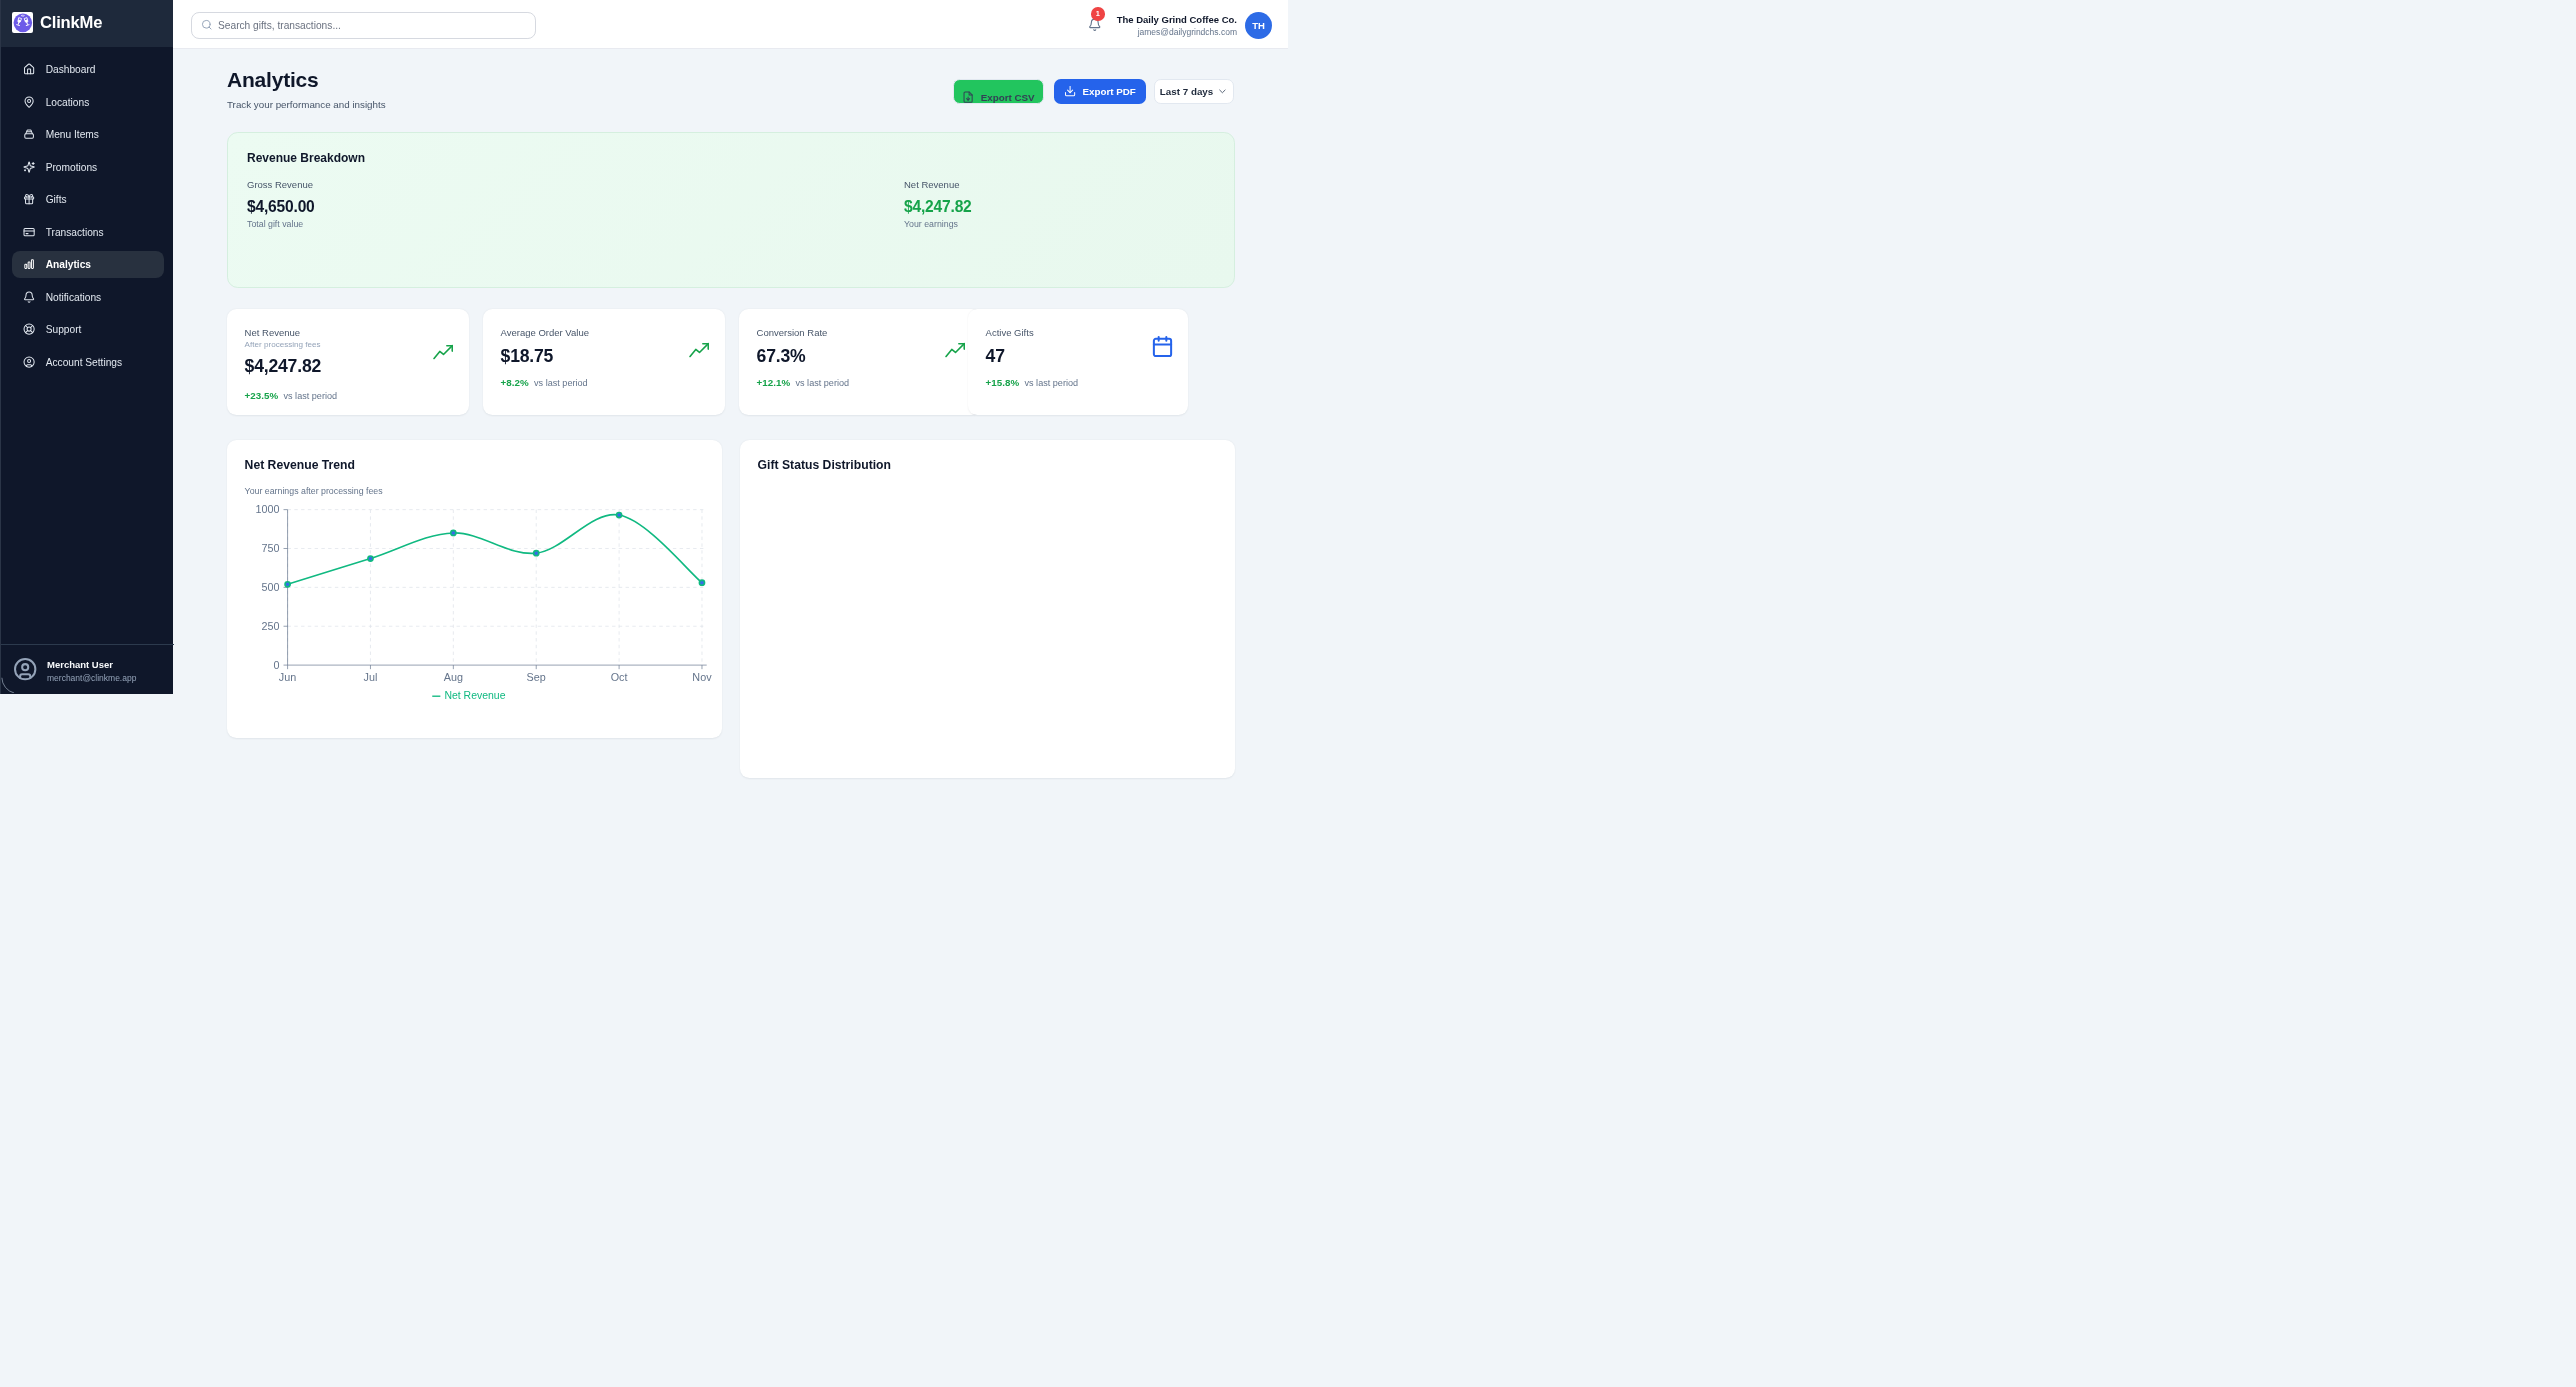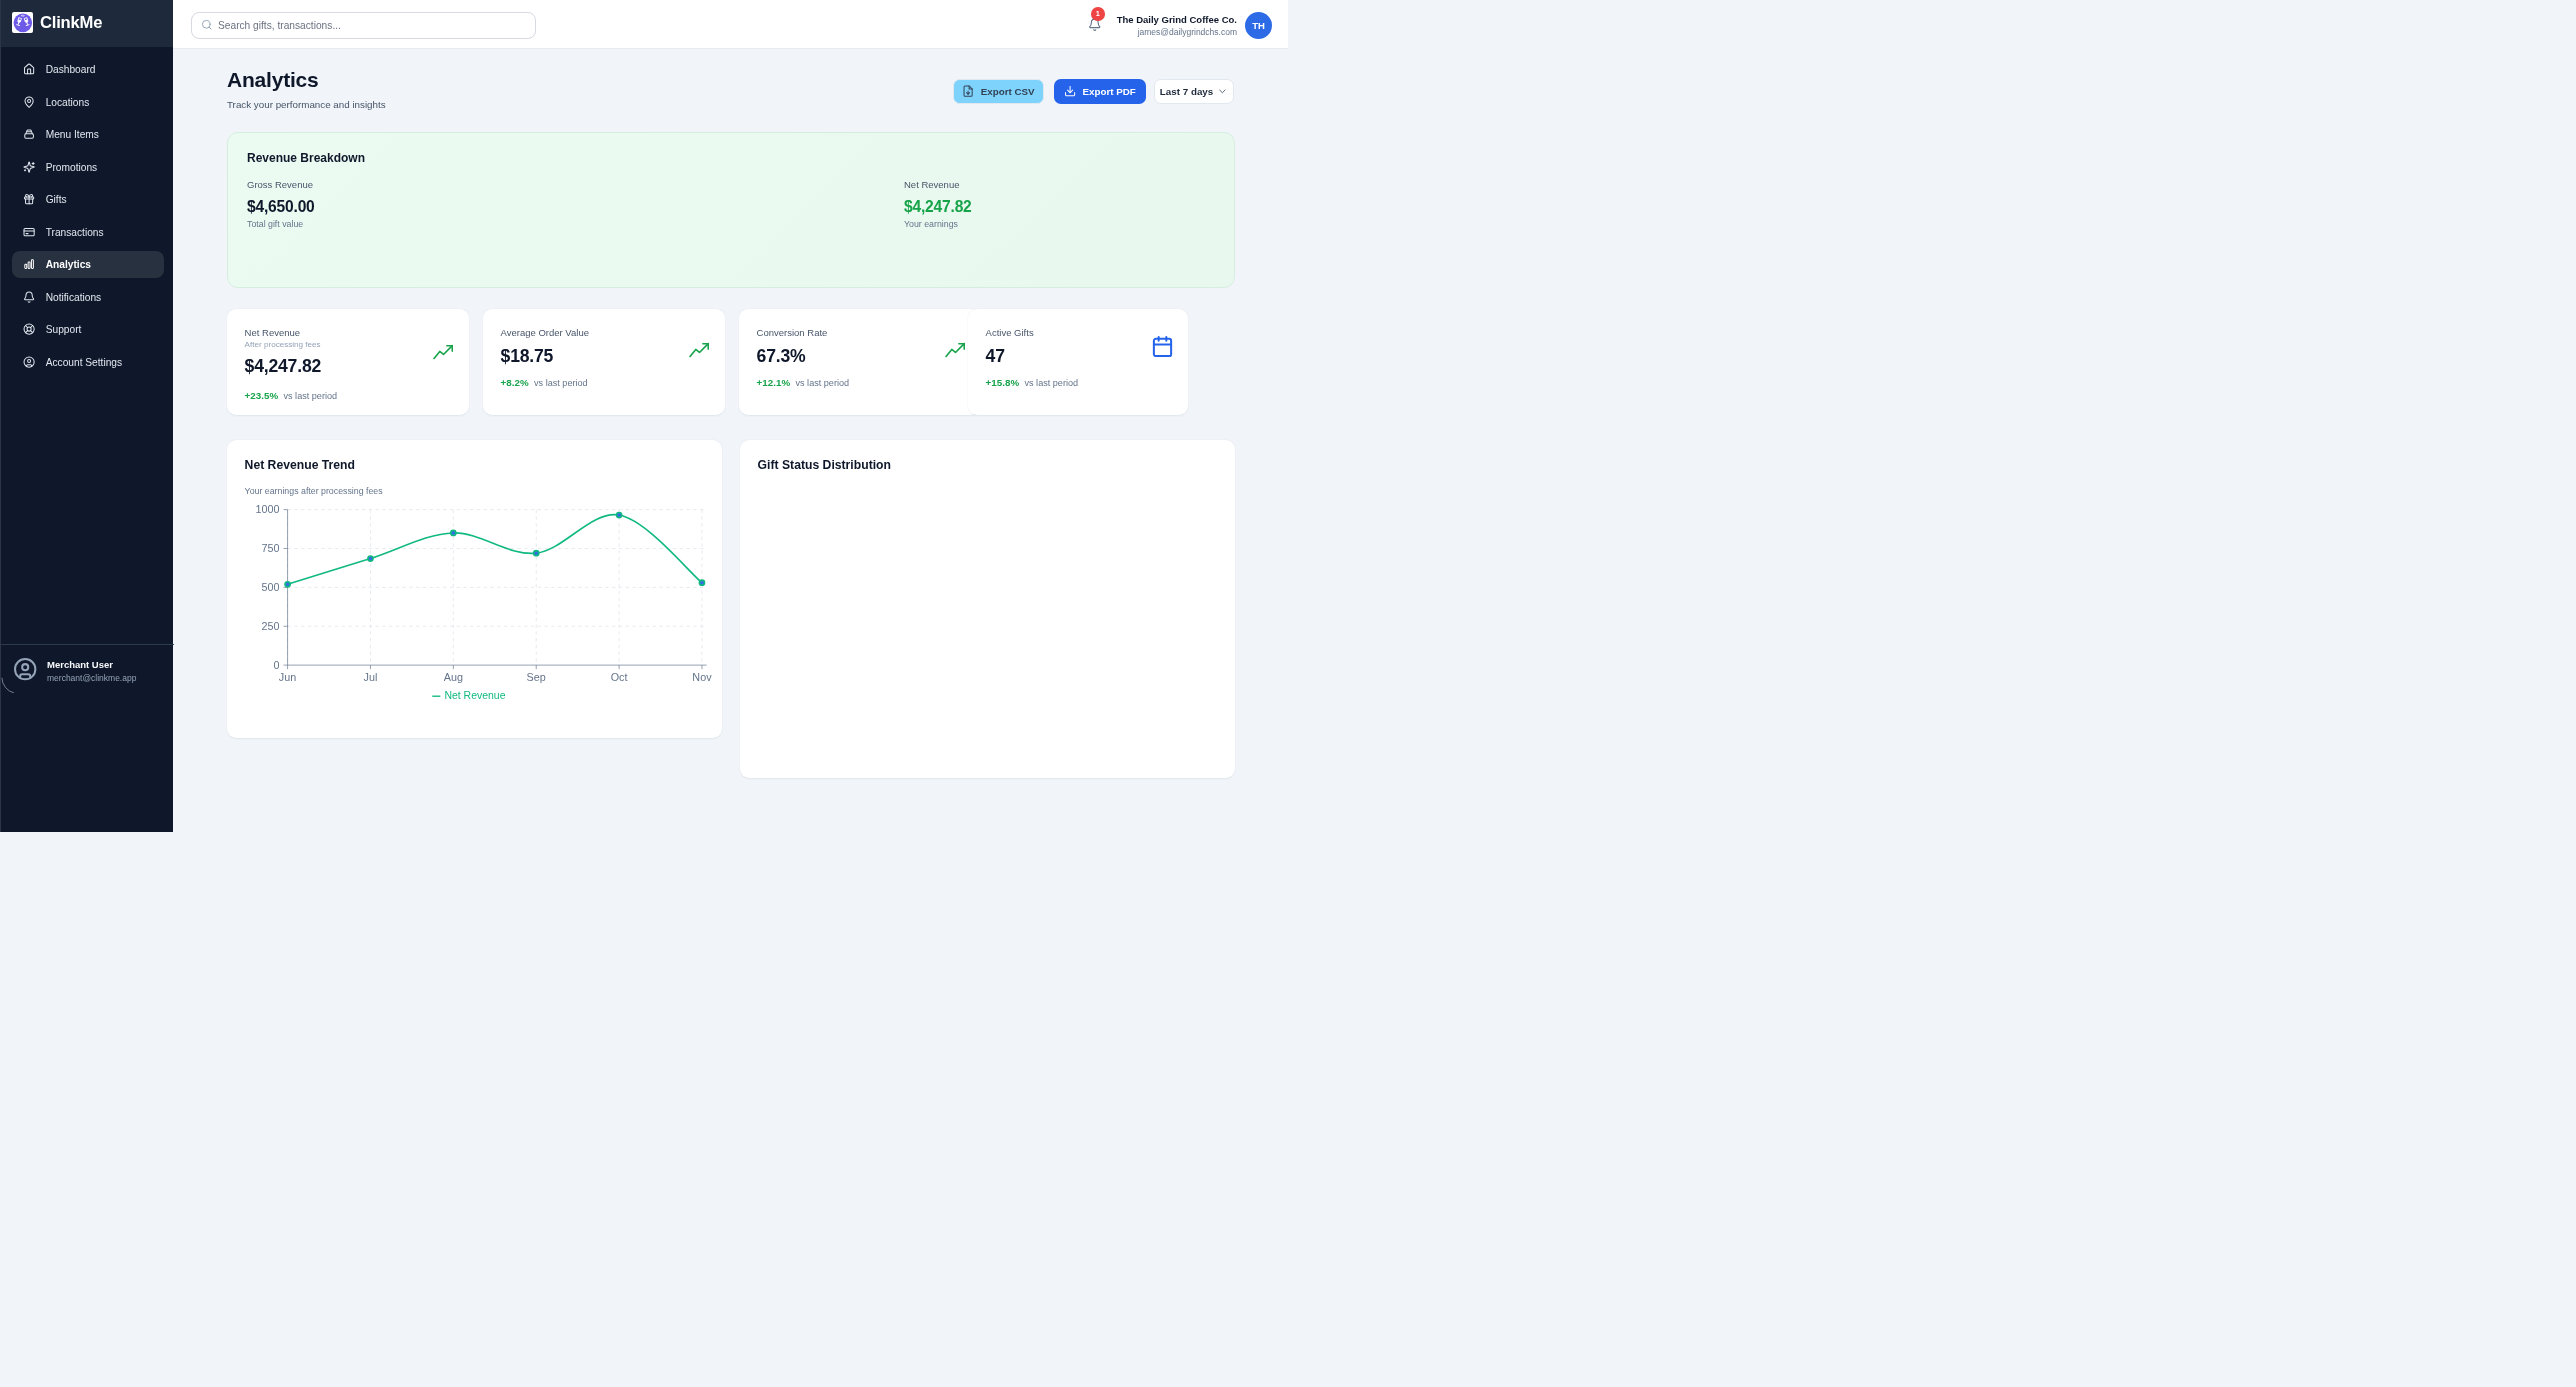--- a/index.html
+++ b/index.html
@@ -1,18 +1,18 @@
 <!DOCTYPE html>
 <html style="font-size:10.8px"><head>
 <meta charset="utf-8">
 <style>
 * { margin:0; padding:0; box-sizing:border-box; }
 html,body { width:1288px; height:694px; overflow:hidden; font-family:"Liberation Sans", sans-serif; background:#f1f5f9; }
 
-#sidebar { position:absolute; left:0; top:0; width:173px; height:832px; background:#0f172a; border-left:0.7px solid #2b3547; }
+#sidebar { position:absolute; left:0; top:0; width:173px; height:694px; background:#0f172a; border-left:0.7px solid #2b3547; }
 #sidehead { position:absolute; left:0; top:0; width:173px; height:47px; background:#1e293b; }
 #logo { position:absolute; left:10.8px; top:11.5px; width:21.7px; height:21.7px; background:#fff; border-radius:2px; }
 #brand { position:absolute; left:39px; top:13px; font-size:16.6px; font-weight:bold; color:#fff; letter-spacing:-0.2px; }
 .nav { position:absolute; left:10.8px; width:152px; height:27px; border-radius:8.1px; display:flex; align-items:center; color:#e2e8f0; font-size:10.2px; font-weight:500; }
 .nav svg { margin-left:11.5px; margin-right:10.2px; flex:none; }
 .nav.sel { background:#28313f; color:#fff; font-weight:600; }
 #sdiv { position:absolute; left:0; top:644px; width:173px; border-top:0.7px solid #2c3a4d; }
 #uicon { position:absolute; left:12.2px; top:657px; }
 #uname { position:absolute; left:46px; top:659px; font-size:9.5px; font-weight:bold; color:#f8fafc; }
 #uemail { position:absolute; left:46px; top:673px; font-size:8.5px; color:#94a3b8; }
@@ -25,21 +25,21 @@
 #bell { position:absolute; left:915px; top:18.3px; }
 #badge { position:absolute; left:918px; top:7.4px; width:13.5px; height:13.5px; background:#ef4444; border-radius:50%; color:#fff; font-size:7.4px; font-weight:bold; text-align:center; line-height:13.5px; }
 #coname { position:absolute; right:51px; top:13.5px; font-size:9.5px; font-weight:bold; color:#0f172a; text-align:right; width:271px; }
 #comail { position:absolute; right:51px; top:27px; font-size:8.5px; color:#64748b; text-align:right; width:271px; }
 #avatar { position:absolute; left:1072px; top:11.5px; width:27px; height:27px; border-radius:50%; background:#2d6be6; color:#fff; font-size:9.5px; font-weight:bold; text-align:center; line-height:27px; }
 
 #h1 { position:absolute; left:227px; top:68px; font-size:21px; font-weight:800; color:#0f172a; letter-spacing:-0.2px; }
 #h1sub { position:absolute; left:227px; top:99px; font-size:9.8px; color:#475569; }
 .btn { position:absolute; top:79px; height:25px; border-radius:6.8px; display:flex; align-items:center; justify-content:center; font-size:9.8px; font-weight:bold; }
 .btn svg { margin-right:6.1px; }
-#btncsv { left:953px; width:91px; background:#7dd3fc; border:0.7px solid #e2e8f0; color:#334155; }
+#btncsv { left:953px; width:91px; background:#22c55e; border:0.7px solid #e2e8f0; color:#334155;align-items:flex-end; }
 #btnpdf { left:1054px; width:92px; background:#2563eb; color:#fff; }
 #btndays { left:1154px; width:80px; background:#fff; border:0.7px solid #e2e8f0; color:#1e293b; }
 #btndays svg { margin-right:0; margin-left:4.1px; }
 
 #rev { position:absolute; left:227px; top:132px; width:1008px; height:156px; border-radius:10.8px; border:0.7px solid #d5efdf; background:linear-gradient(135deg,#ecfbf2 0%,#e8f8ee 100%); }
 #revtitle { position:absolute; left:19px; top:17.6px; font-size:12px; font-weight:bold; color:#0f172a; }
 .rcol { position:absolute; top:46px; width:325px; }
 .rlab { font-size:9.5px; color:#475569; }
 .rval { font-size:15.6px; font-weight:bold; margin-top:8.1px; letter-spacing:-0.2px; }
 .rsub { font-size:8.8px; color:#64748b; margin-top:3px; }

